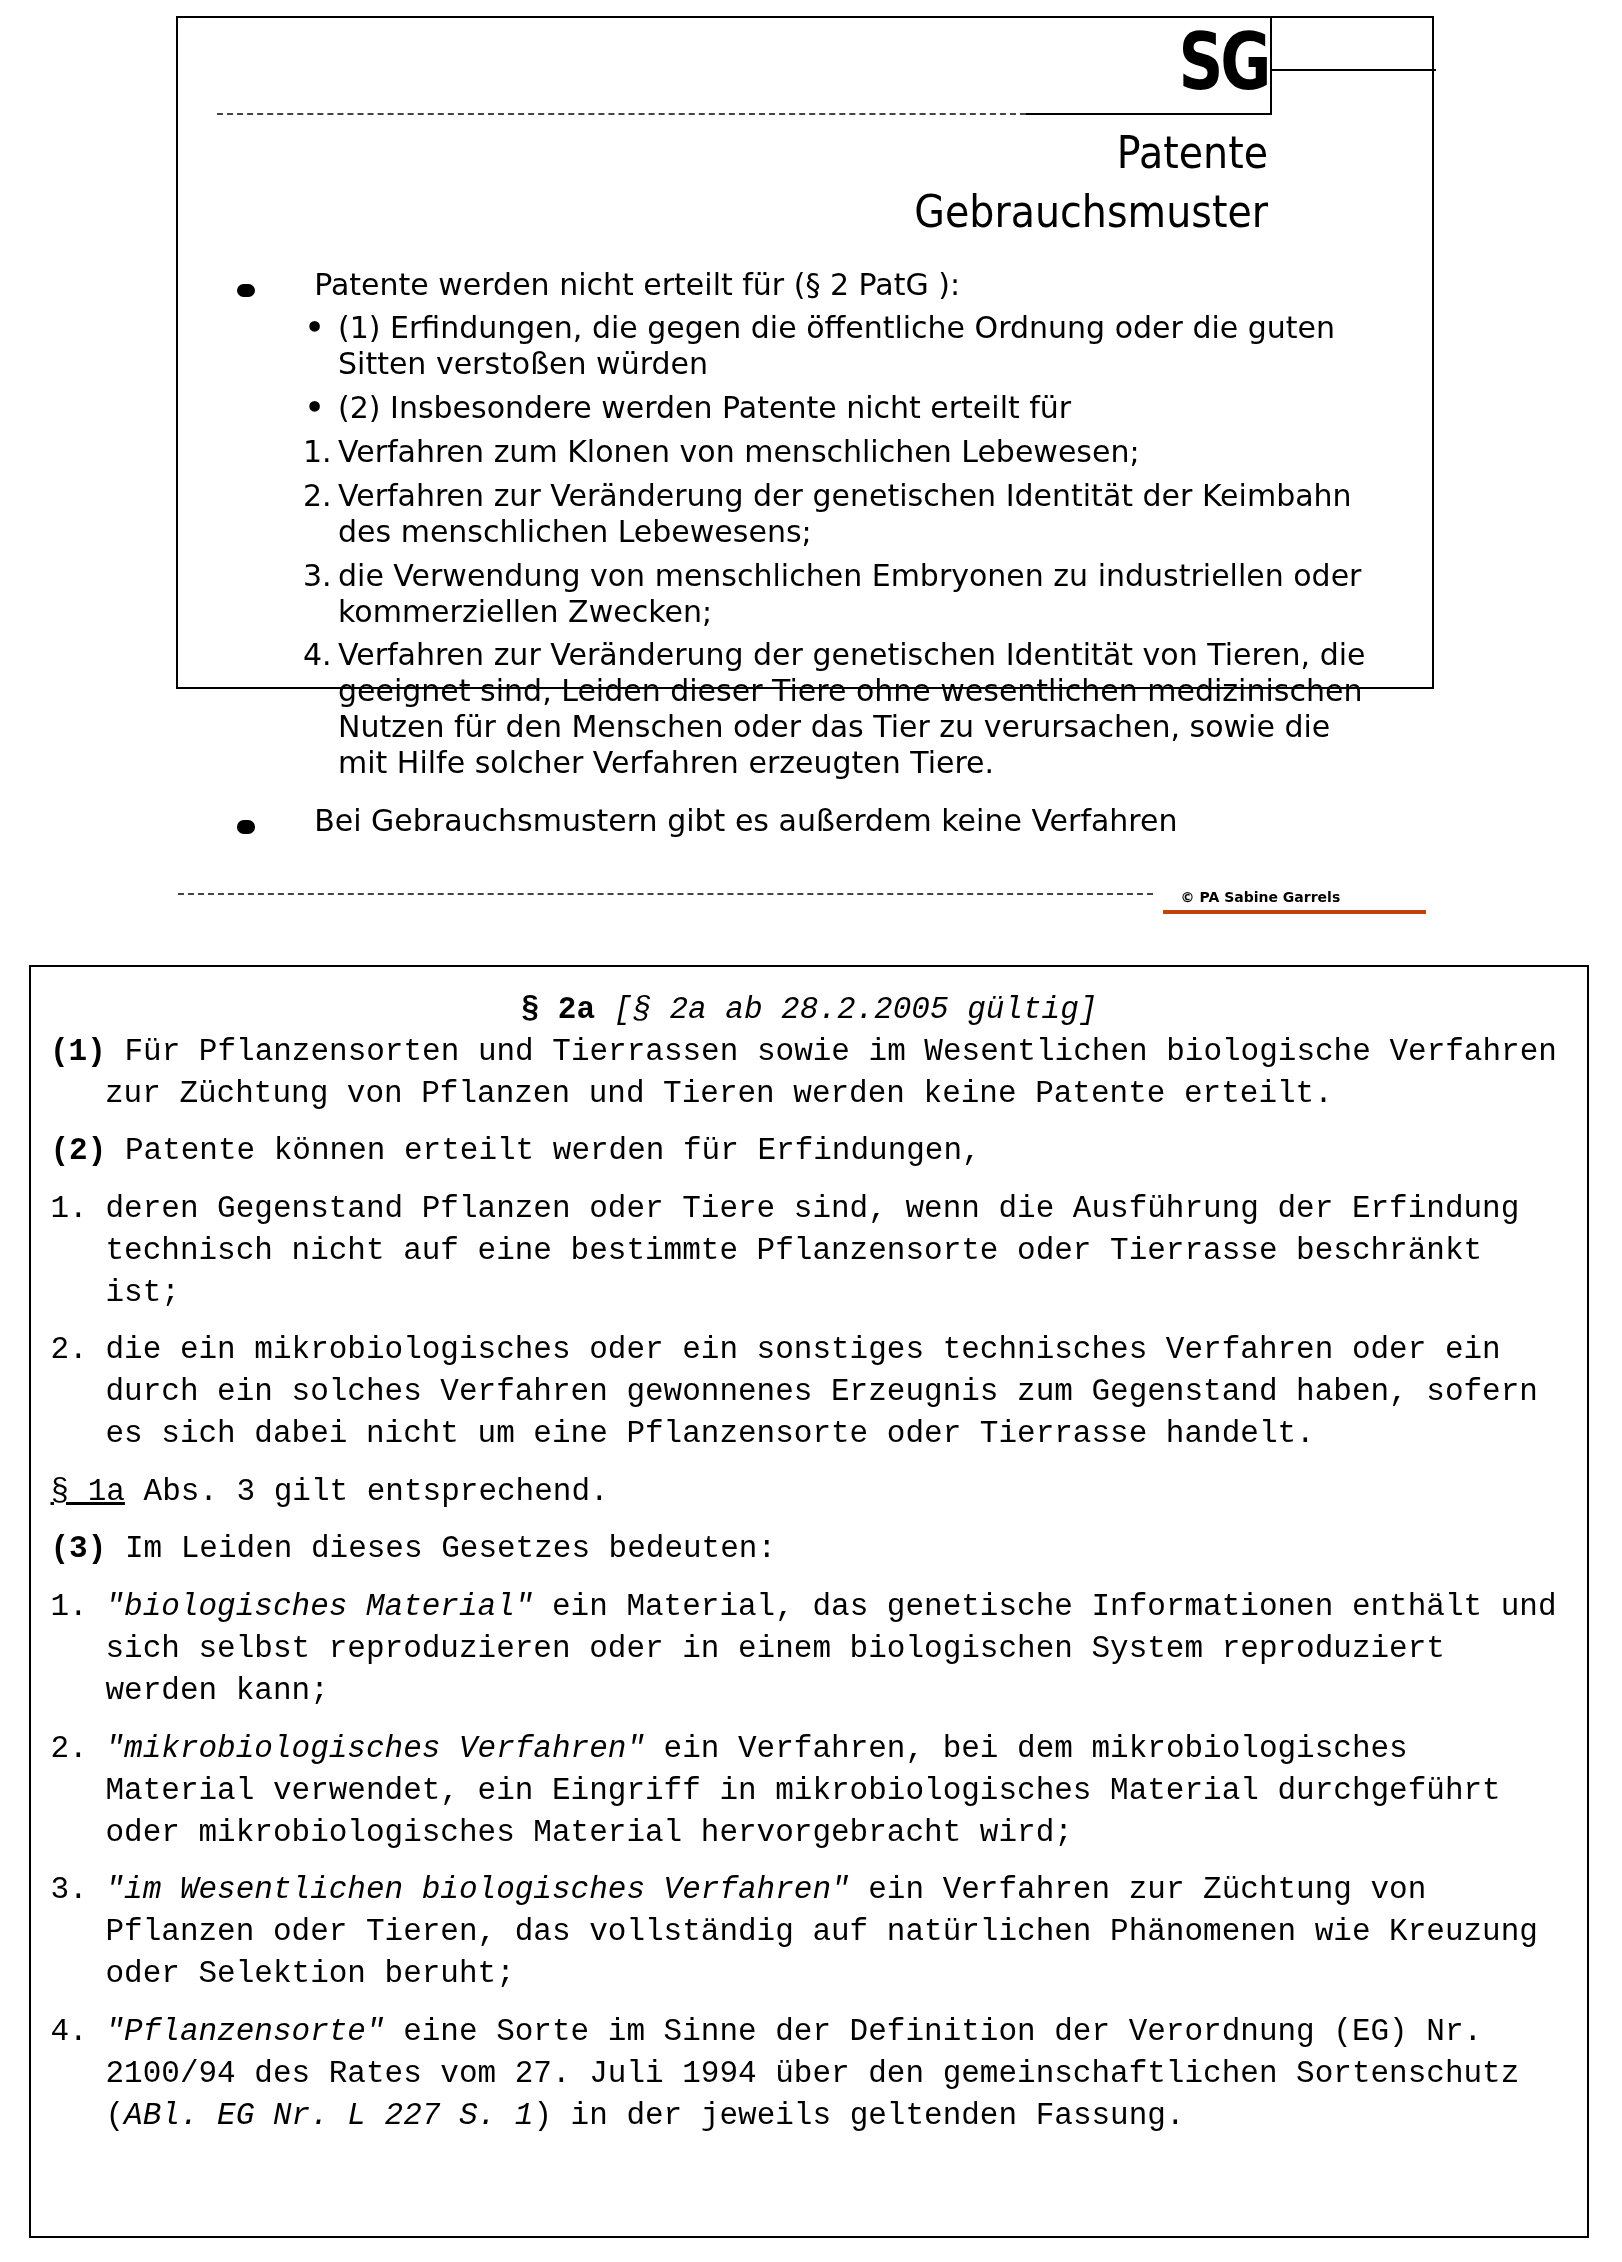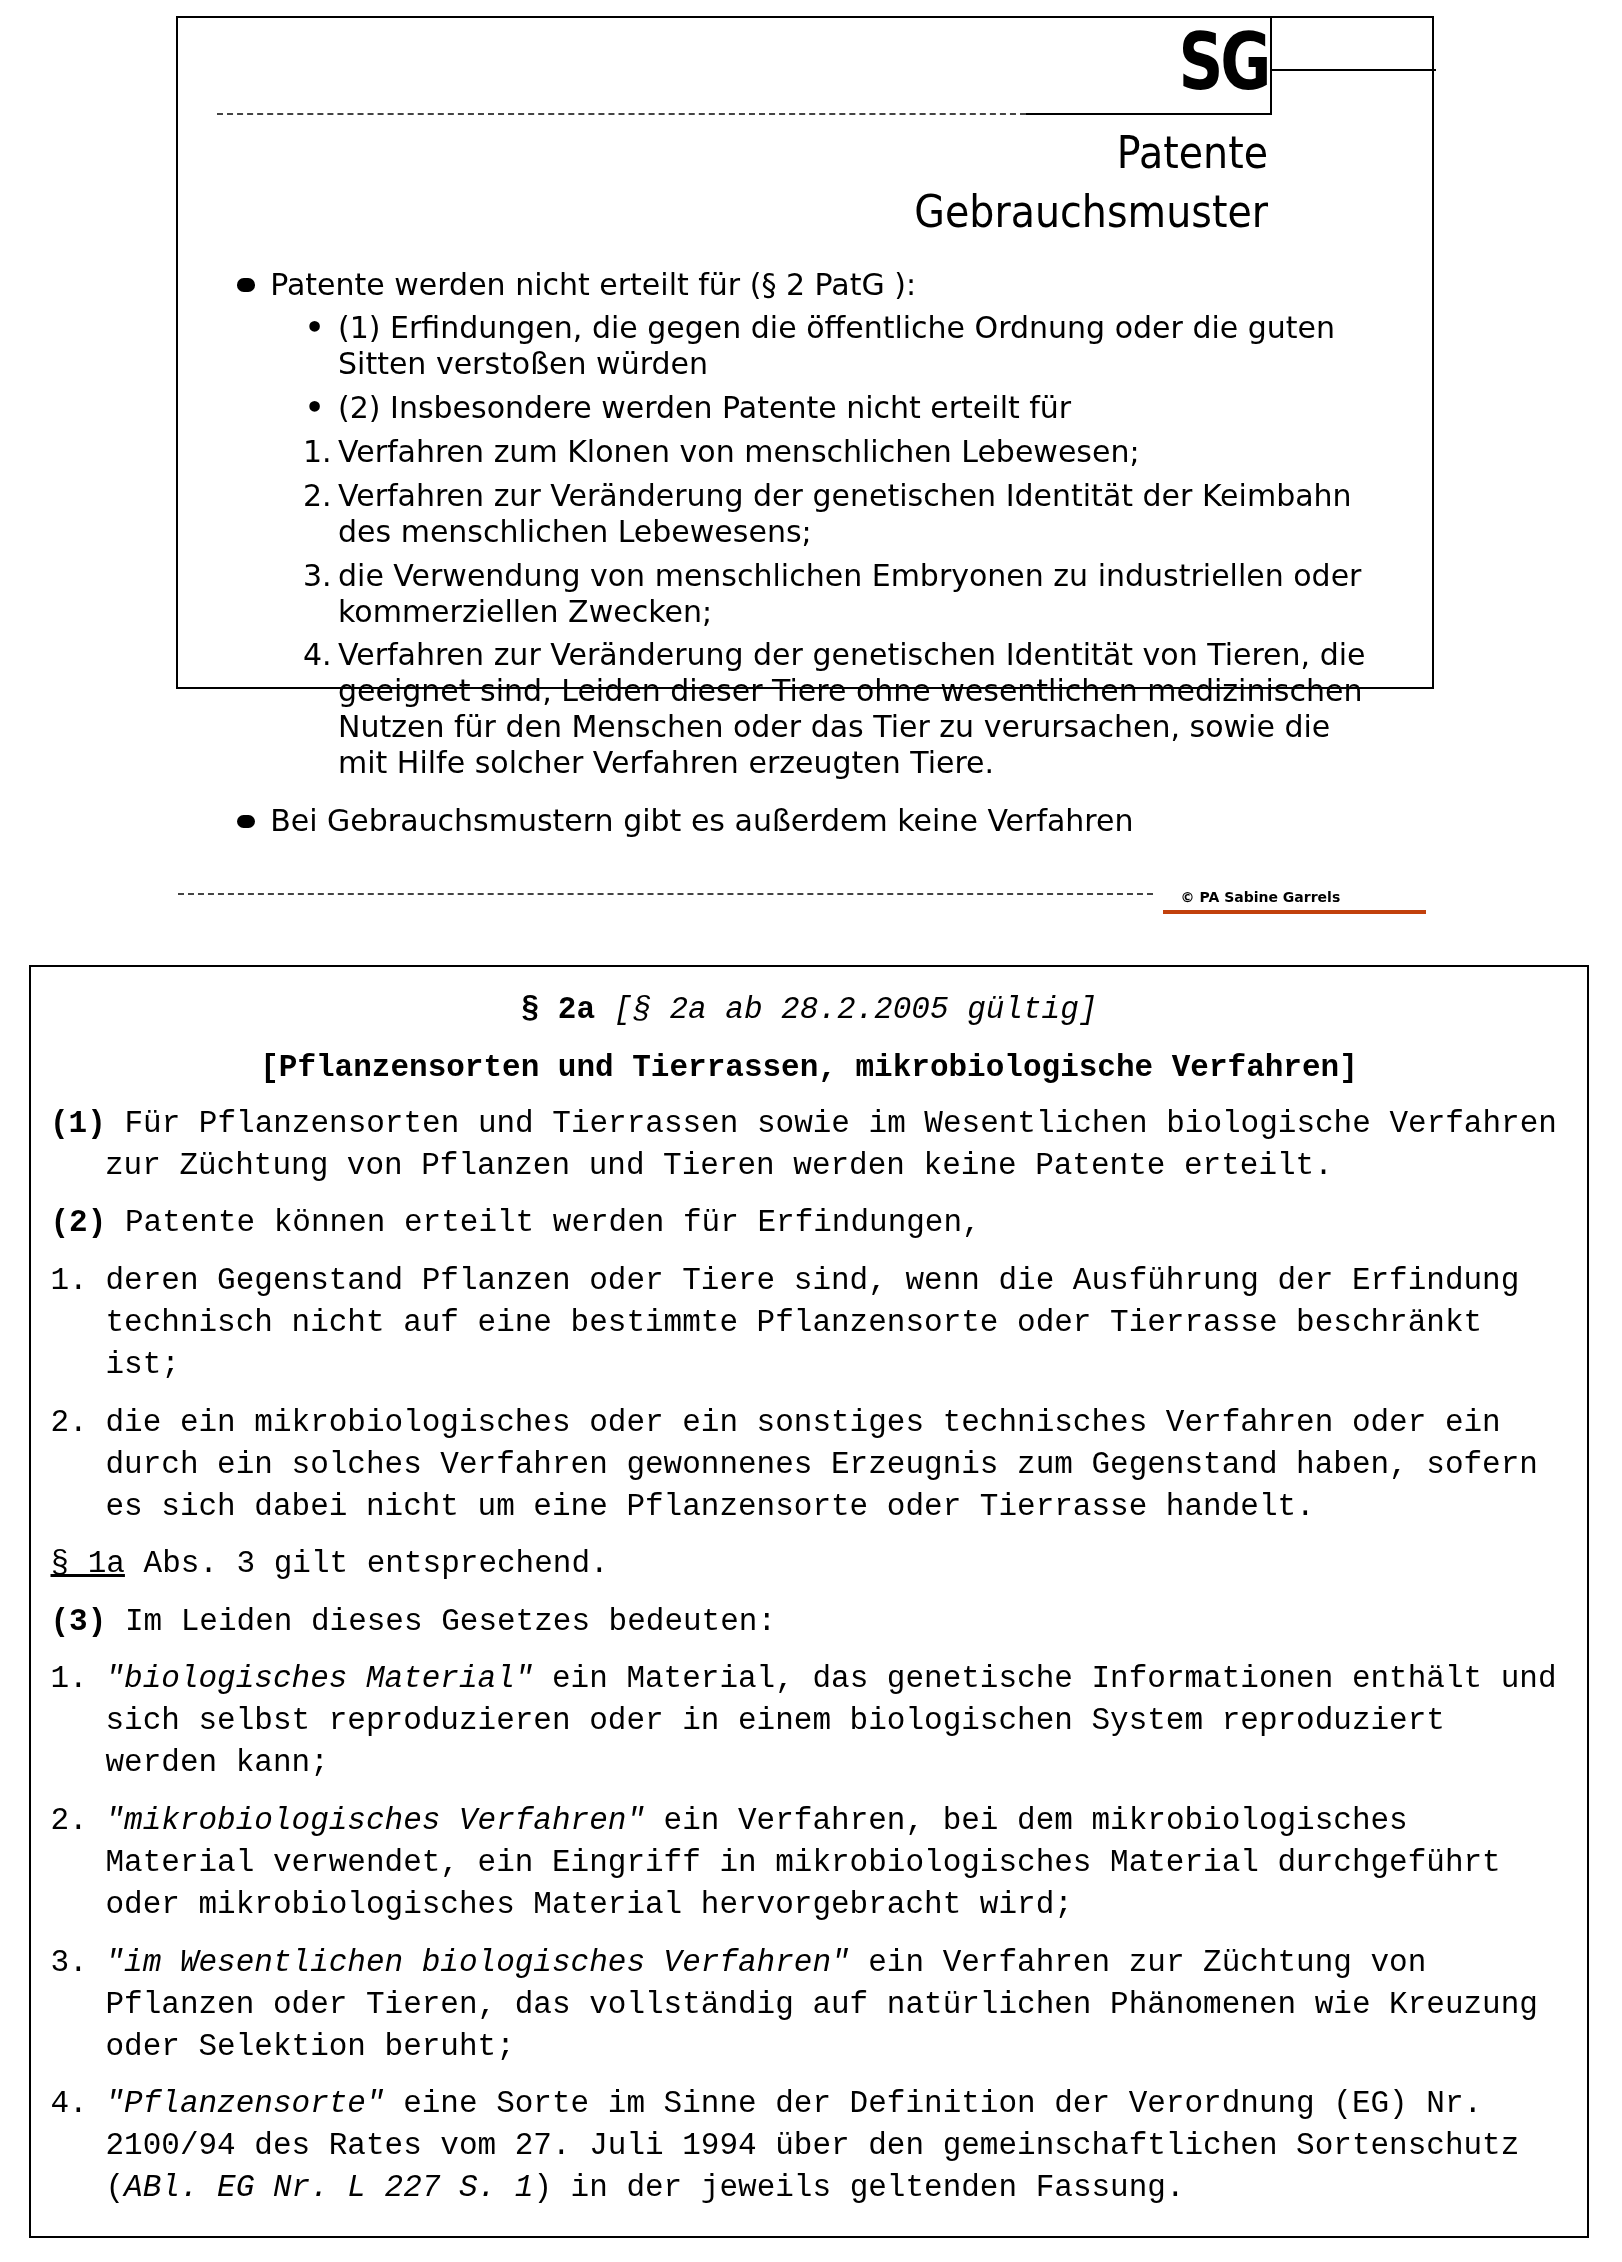--- a/index.html
+++ b/index.html
@@ -30,21 +30,21 @@
   }
   .slide .title {
     position: absolute; right: 164px; top: 105px; text-align: right;
     font-size: 45px; line-height: 59px; font-weight: normal;
     transform: scaleX(0.88); transform-origin: right top;
   }
   .slide .content {
     position: absolute; left: 59px; top: 249px; width: 1151px;
     font-size: 30px; line-height: 36px;
   }
-  .slide .content .p { display: flex; align-items: flex-start; margin-bottom: 7.8px; }
+  .slide .content .p { display: flex; align-items: center; margin-bottom: 7.8px; gap: 44px; }
   .slide .bullet-sq {
     display: inline-block; width: 17.6px; height: 13.7px; background: #000; border-radius: 6.8px;
     margin: 11.7px 15.6px 0 0; flex: 0 0 auto;
   }
   .slide .sub { display: flex; margin-left: 68px; margin-bottom: 7.8px; }
   .slide .dot { flex: 0 0 33px; font-weight: bold; }
   .slide .num { display: flex; margin-left: 66px; margin-bottom: 7.8px; }
   .slide .num .n { flex: 0 0 35px; }
   .slide .spacer { height: 13.7px; }
   .slide .footer-line {
@@ -126,21 +126,20 @@
 
   <div class="footer-line"></div>
   <div class="copyright">© PA  Sabine Garrels</div>
 </div>
 
 <div class="law">
   <div class="heading">
     <b>§ 2a</b>
     <i>[§ 2a ab 28.2.2005 gültig]</i>
   </div>
-  <div class="subheading">[Pflanzensorten und Tierrassen, mikrobiologische Verfahren]</div>
 
   <div class="para hang">
     <b>(1)</b>
     <span>Für Pflanzensorten und Tierrassen sowie im Wesentlichen biologische Verfahren zur Züchtung von Pflanzen und Tieren werden keine Patente erteilt.</span>
   </div>
 
   <div class="para">
     <b>(2)</b>
     <span>Patente können erteilt werden für Erfindungen,</span>
   </div>

